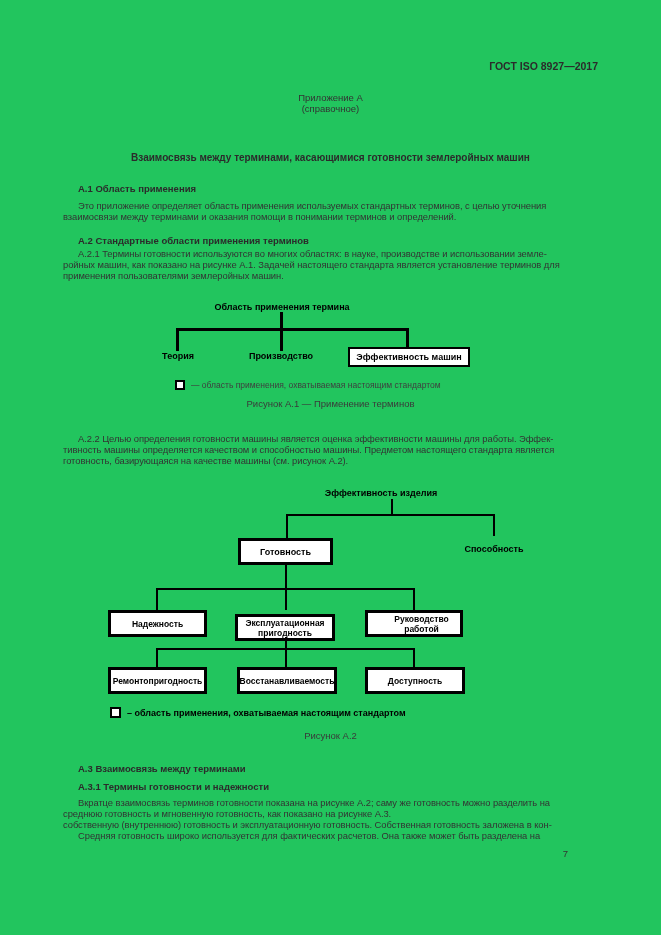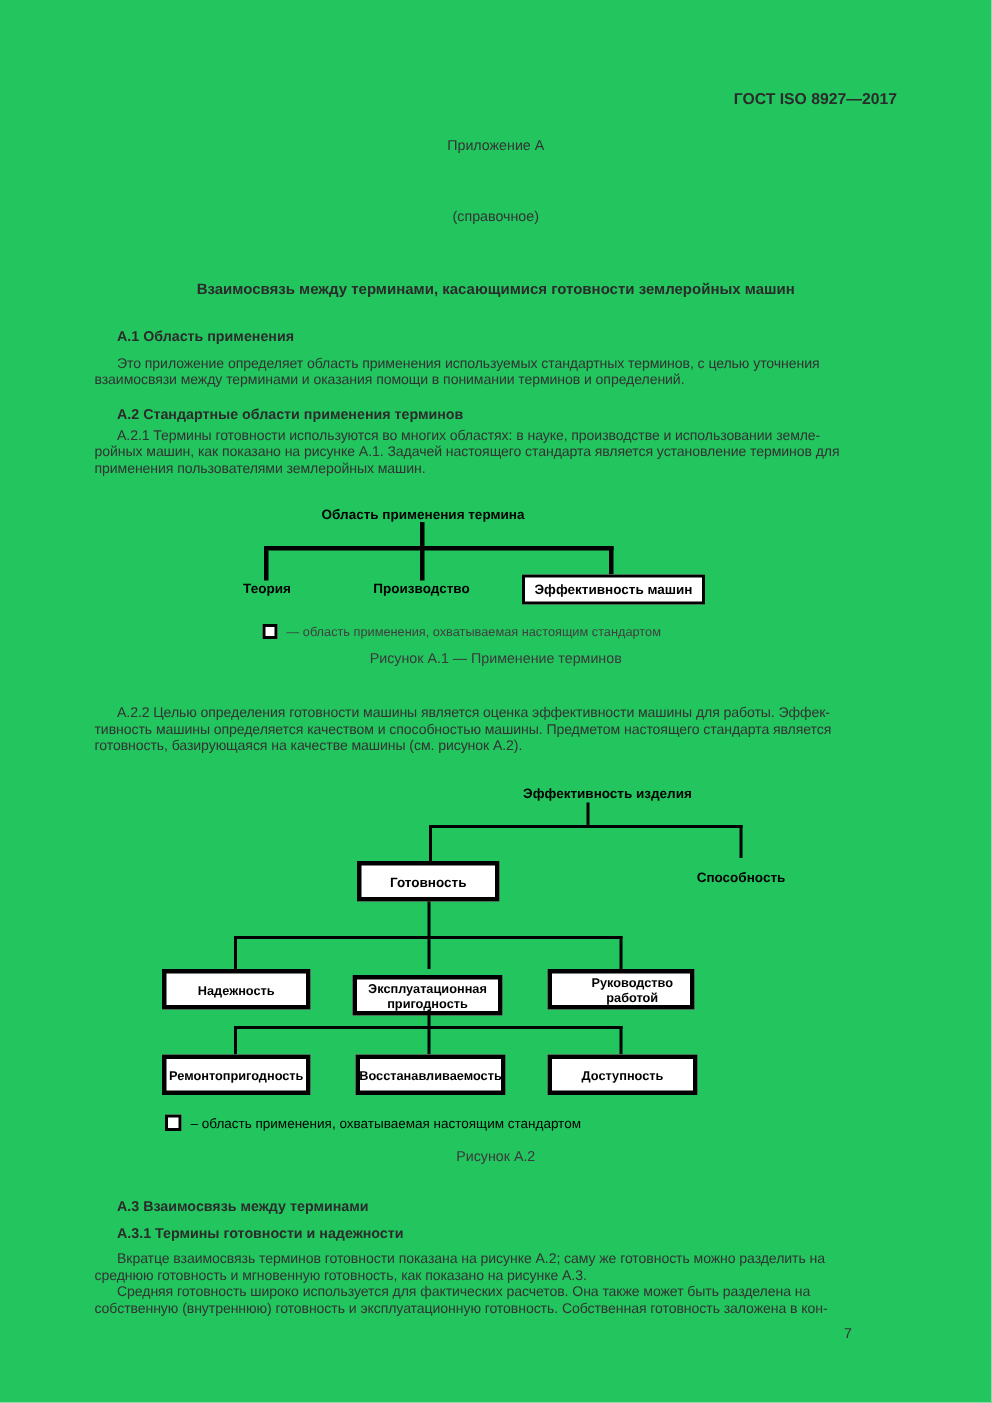--- a/index.html
+++ b/index.html
@@ -15,21 +15,21 @@
     color: #333333;
     padding: 61px 63px 0 63px;
   }
   .doc-code {
     text-align: right;
     font-weight: bold;
     font-size: 10.5px;
     line-height: 11px;
     color: #2b2b2b;
   }
-  .annex { text-align: center; font-size: 9.5px; line-height: 10.5px; margin-top: 36px; }
+  .annex { text-align: center; font-size: 9.5px; line-height: 10.5px; }
   .annex.first { margin-top: 21px; }
   .main-title {
     margin-top: 38px;
     text-align: center;
     font-weight: bold;
     font-size: 10px;
     line-height: 11px;
     color: #2b2b2b;
   }
   .h {
@@ -89,21 +89,21 @@
   .legend .sq {
     display: inline-block;
     width: 11px;
     height: 11px;
     border: 2.5px solid #000;
     background: #fff;
     flex: 0 0 auto;
   }
   .legend.light { font-size: 8.5px; color: #3f3f3f; }
   .legend.light .sq { width: 10px; height: 10px; border-width: 2px; }
-  .legend.bold { font-size: 9px; font-weight: normal; color: #000; }
+  .legend.bold { font-size: 9px; font-weight: bold; color: #000; }
   .fig-caption {
     position: absolute;
     left: 0;
     width: 100%;
     text-align: center;
     font-size: 9.5px;
     line-height: 11px;
     color: #3a3a3a;
   }
   .page-num {
@@ -156,21 +156,21 @@
     <div class="fig-caption" style="top:117px;">Рисунок А.1 — Применение терминов</div>
   </div>
 
   <div class="para join">
     <div class="line indent">А.2.2 Целью определения готовности машины является оценка эффективности машины для работы. Эффек-</div>
     <div class="line">тивность машины определяется качеством и способностью машины. Предметом настоящего стандарта является</div>
     <div class="line">готовность, базирующаяся на качестве машины (см. рисунок А.2).</div>
   </div>
 
   <div class="figure fig2">
-    <div class="node-label" style="left:242px; top:22px; width:200px;">Эффективность изделия</div>
+    <div class="node-label" style="left:218px; top:22px; width:200px;">Эффективность изделия</div>
     <div class="cline" style="left:328px; top:33px; width:2px; height:15px;"></div>
     <div class="cline" style="left:223px; top:48px; width:209px; height:2px;"></div>
     <div class="cline" style="left:223px; top:48px; width:2px; height:24px;"></div>
     <div class="cline" style="left:430px; top:48px; width:2px; height:22px;"></div>
     <div class="tbox thick" style="left:175px; top:72px; width:95px; height:27px; font-size:9px;">Готовность</div>
     <div class="node-label" style="left:356px; top:78px; width:150px;">Способность</div>
     <div class="cline" style="left:222px; top:99px; width:2px; height:23px;"></div>
     <div class="cline" style="left:93px; top:122px; width:259px; height:2px;"></div>
     <div class="cline" style="left:93px; top:122px; width:2px; height:22px;"></div>
     <div class="cline" style="left:222px; top:122px; width:2px; height:22px;"></div>
@@ -193,19 +193,19 @@
     <div class="fig-caption" style="top:264px;">Рисунок А.2</div>
   </div>
 
   <div class="h a3">А.3 Взаимосвязь между терминами</div>
   <div class="h a31">А.3.1 Термины готовности и надежности</div>
   <div class="para" style="margin-top:5px;">
     <div class="line indent">Вкратце взаимосвязь терминов готовности показана на рисунке А.2; саму же готовность можно разделить на</div>
     <div class="line">среднюю готовность и мгновенную готовность, как показано на рисунке А.3.</div>
   </div>
   <div class="para join">
+    <div class="line">собственную (внутреннюю) готовность и эксплуатационную готовность. Собственная готовность заложена в кон-</div>
     <div class="line indent">Средняя готовность широко используется для фактических расчетов. Она также может быть разделена на</div>
-    <div class="line">собственную (внутреннюю) готовность и эксплуатационную готовность. Собственная готовность заложена в кон-</div>
   </div>
 
   <div class="page-num">7</div>
 
 </div>
 
 </body></html>

